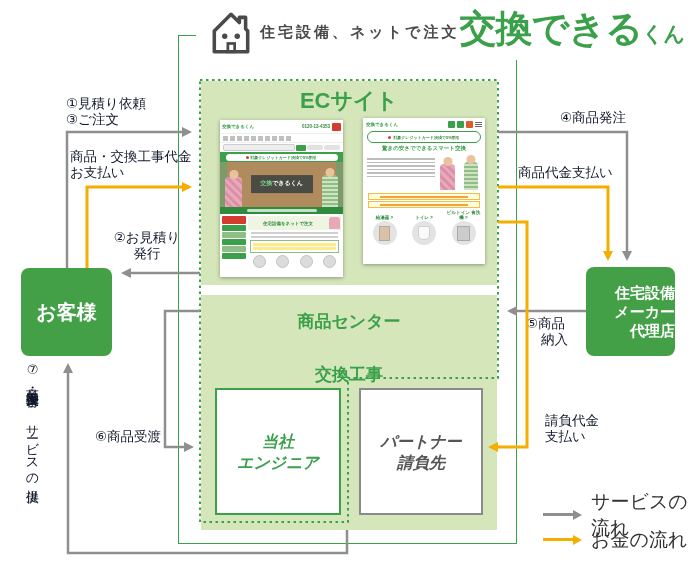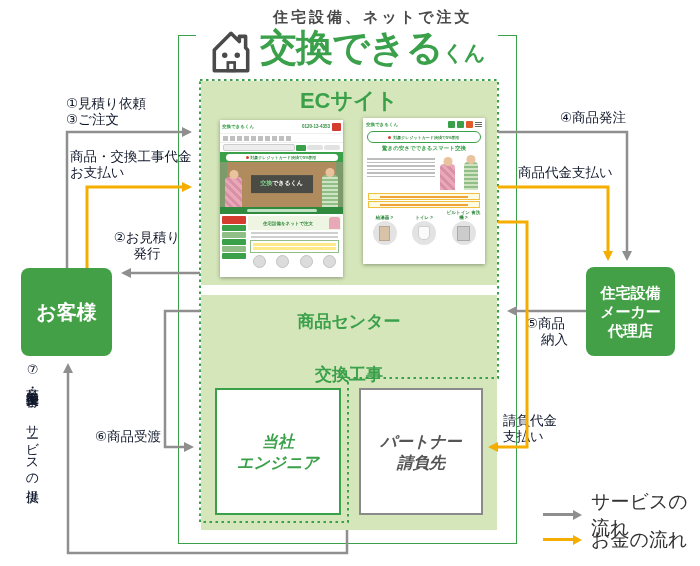--- a/index.html
+++ b/index.html
@@ -5,21 +5,21 @@
   html,body{margin:0;padding:0;background:#fff;}
   .canvas{position:relative;width:700px;height:566px;background:#fff;overflow:hidden;
           font-family:"Liberation Sans","DejaVu Sans",sans-serif;color:#333;}
   .abs{position:absolute;}
 
   
   .frame{left:178px;top:35px;width:337px;height:507px;border:1px solid #3aa04a;}
 
   
   .logo{left:196px;top:6px;background:#fff;padding:2px 12px 4px 12px;display:flex;align-items:flex-end;gap:6px;z-index:6;}
-  .logo-col{display:flex;flex-direction:column;align-items:center;}
+  .logo-col{display:flex;flex-direction:row;align-items:center;}
   .logo-tagline{font-size:15px;font-weight:bold;color:#4a4a4a;letter-spacing:3px;margin-bottom:1px;}
   .logo-brand{line-height:40px;white-space:nowrap;}
   .brand-main{font-size:37px;font-weight:bold;color:#3aa04a;letter-spacing:-1px;}
   .brand-suffix{font-size:21px;font-weight:bold;color:#3aa04a;}
 
   
   .panel{background:#d5e6ba;}
   .panel-ec{left:201px;top:81px;width:296px;height:204px;}
   .panel-center{left:201px;top:295px;width:296px;height:52px;display:flex;align-items:center;justify-content:center;}
   .panel-kouji{left:201px;top:341px;width:296px;height:189px;}
@@ -30,33 +30,33 @@
   
   .inner-box{display:flex;flex-direction:column;align-items:center;justify-content:center;background:#fff;text-align:center;font-style:italic;}
   .box-engineer{left:215px;top:388px;width:122px;height:123px;border:2px solid #3aa04a;}
   .box-engineer span{font-size:16px;font-weight:bold;color:#3aa04a;line-height:21px;}
   .box-partner{left:359px;top:388px;width:120px;height:123px;border:2px solid #8a8a8a;}
   .box-partner span{font-size:16px;font-weight:bold;color:#555;line-height:21px;}
 
   
   .actor{background:#43a047;border-radius:8px;display:flex;flex-direction:column;align-items:center;justify-content:center;color:#fff;font-weight:bold;}
   .box-customer{left:21px;top:268px;width:91px;height:88px;font-size:20px;}
-  .box-maker{left:586px;top:267px;width:89px;height:89px;}
+  .box-maker{left:586px;top:267px;width:89px;height:89px;align-items:flex-end;}
   .box-maker span{font-size:15px;line-height:19px;}
 
   
   .flabel{font-size:13.5px;line-height:16px;color:#0f172a;white-space:nowrap;}
   .lbl-step13{left:66px;top:96px;}
   .lbl-paywork{left:70px;top:149px;}
   .lbl-step2{left:104px;top:230px;width:86px;text-align:center;}
   .lbl-step4{left:560px;top:110px;}
   .lbl-payproduct{left:518px;top:165px;}
   .lbl-step5{left:526px;top:316px;}
   .lbl-step5 .ind{padding-left:15px;}
-  .lbl-paycontract{left:503px;top:413px;}
+  .lbl-paycontract{left:545px;top:413px;}
   .lbl-step6{left:95px;top:429px;}
   .lbl-step7{left:24px;top:362px;height:168px;writing-mode:vertical-rl;font-size:13px;line-height:17px;letter-spacing:1px;}
   .flabel span{display:block;}
   .lbl-step7 span{display:inline;}
 
   
   .legend{left:543px;top:502px;z-index:5;}
   .leg-row{display:flex;align-items:center;height:25px;gap:9px;}
   .leg-arrow{display:flex;align-items:center;}
   .leg-line{width:30px;height:3px;}

